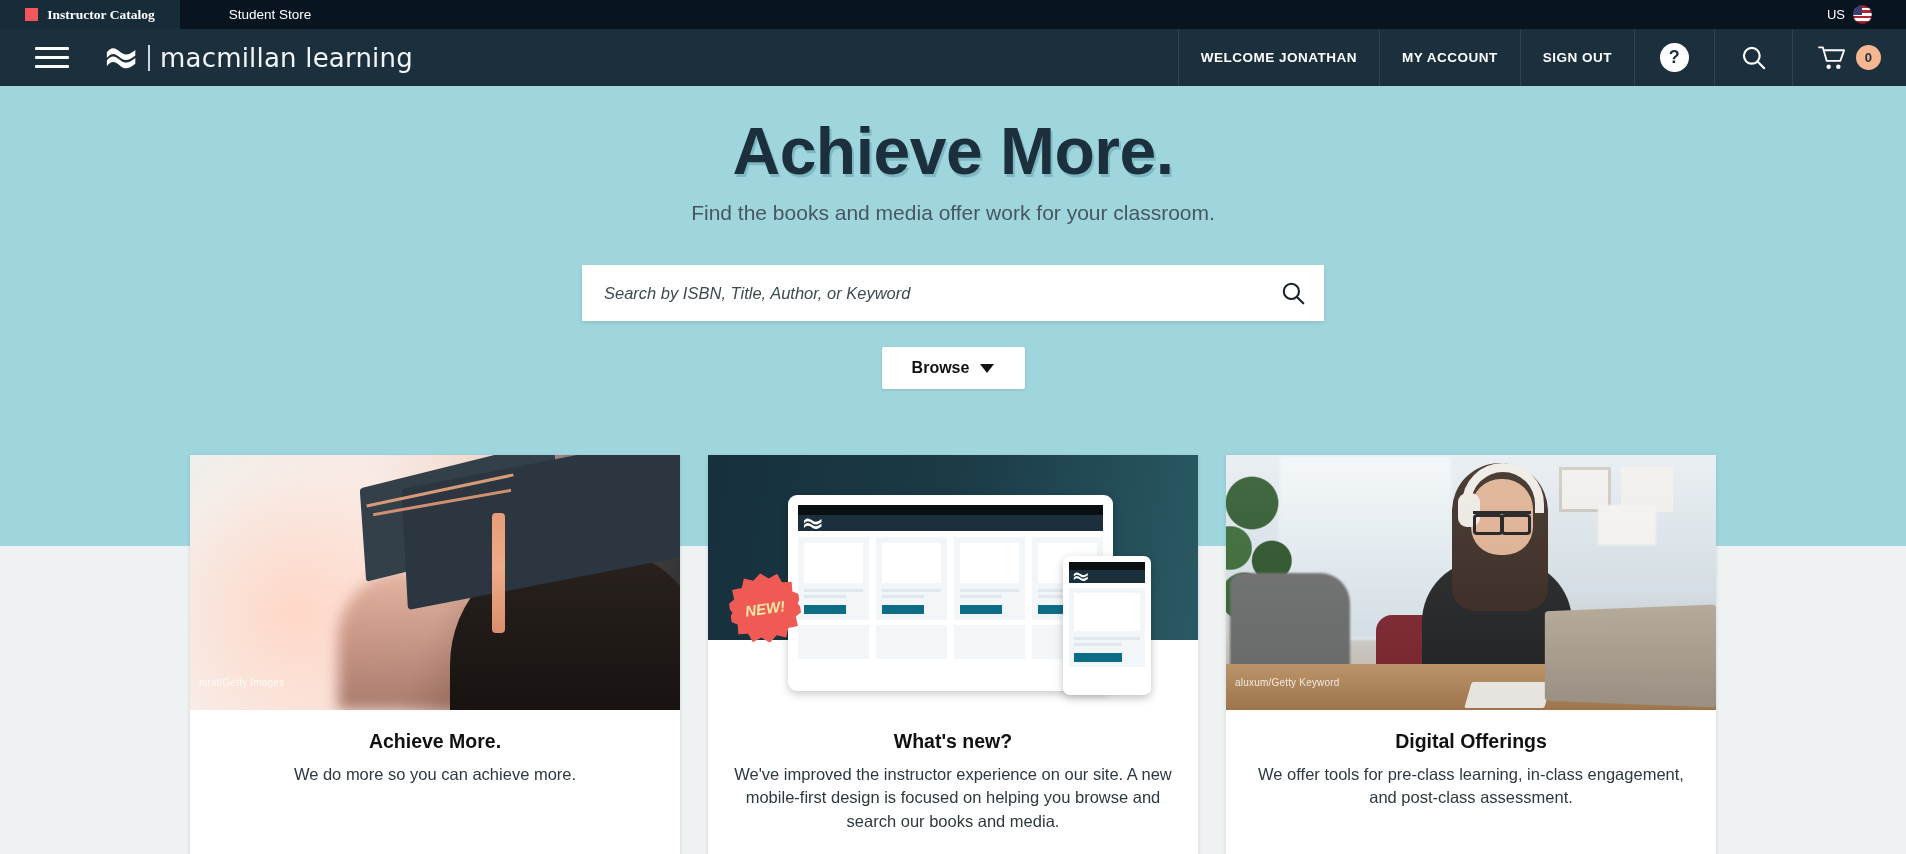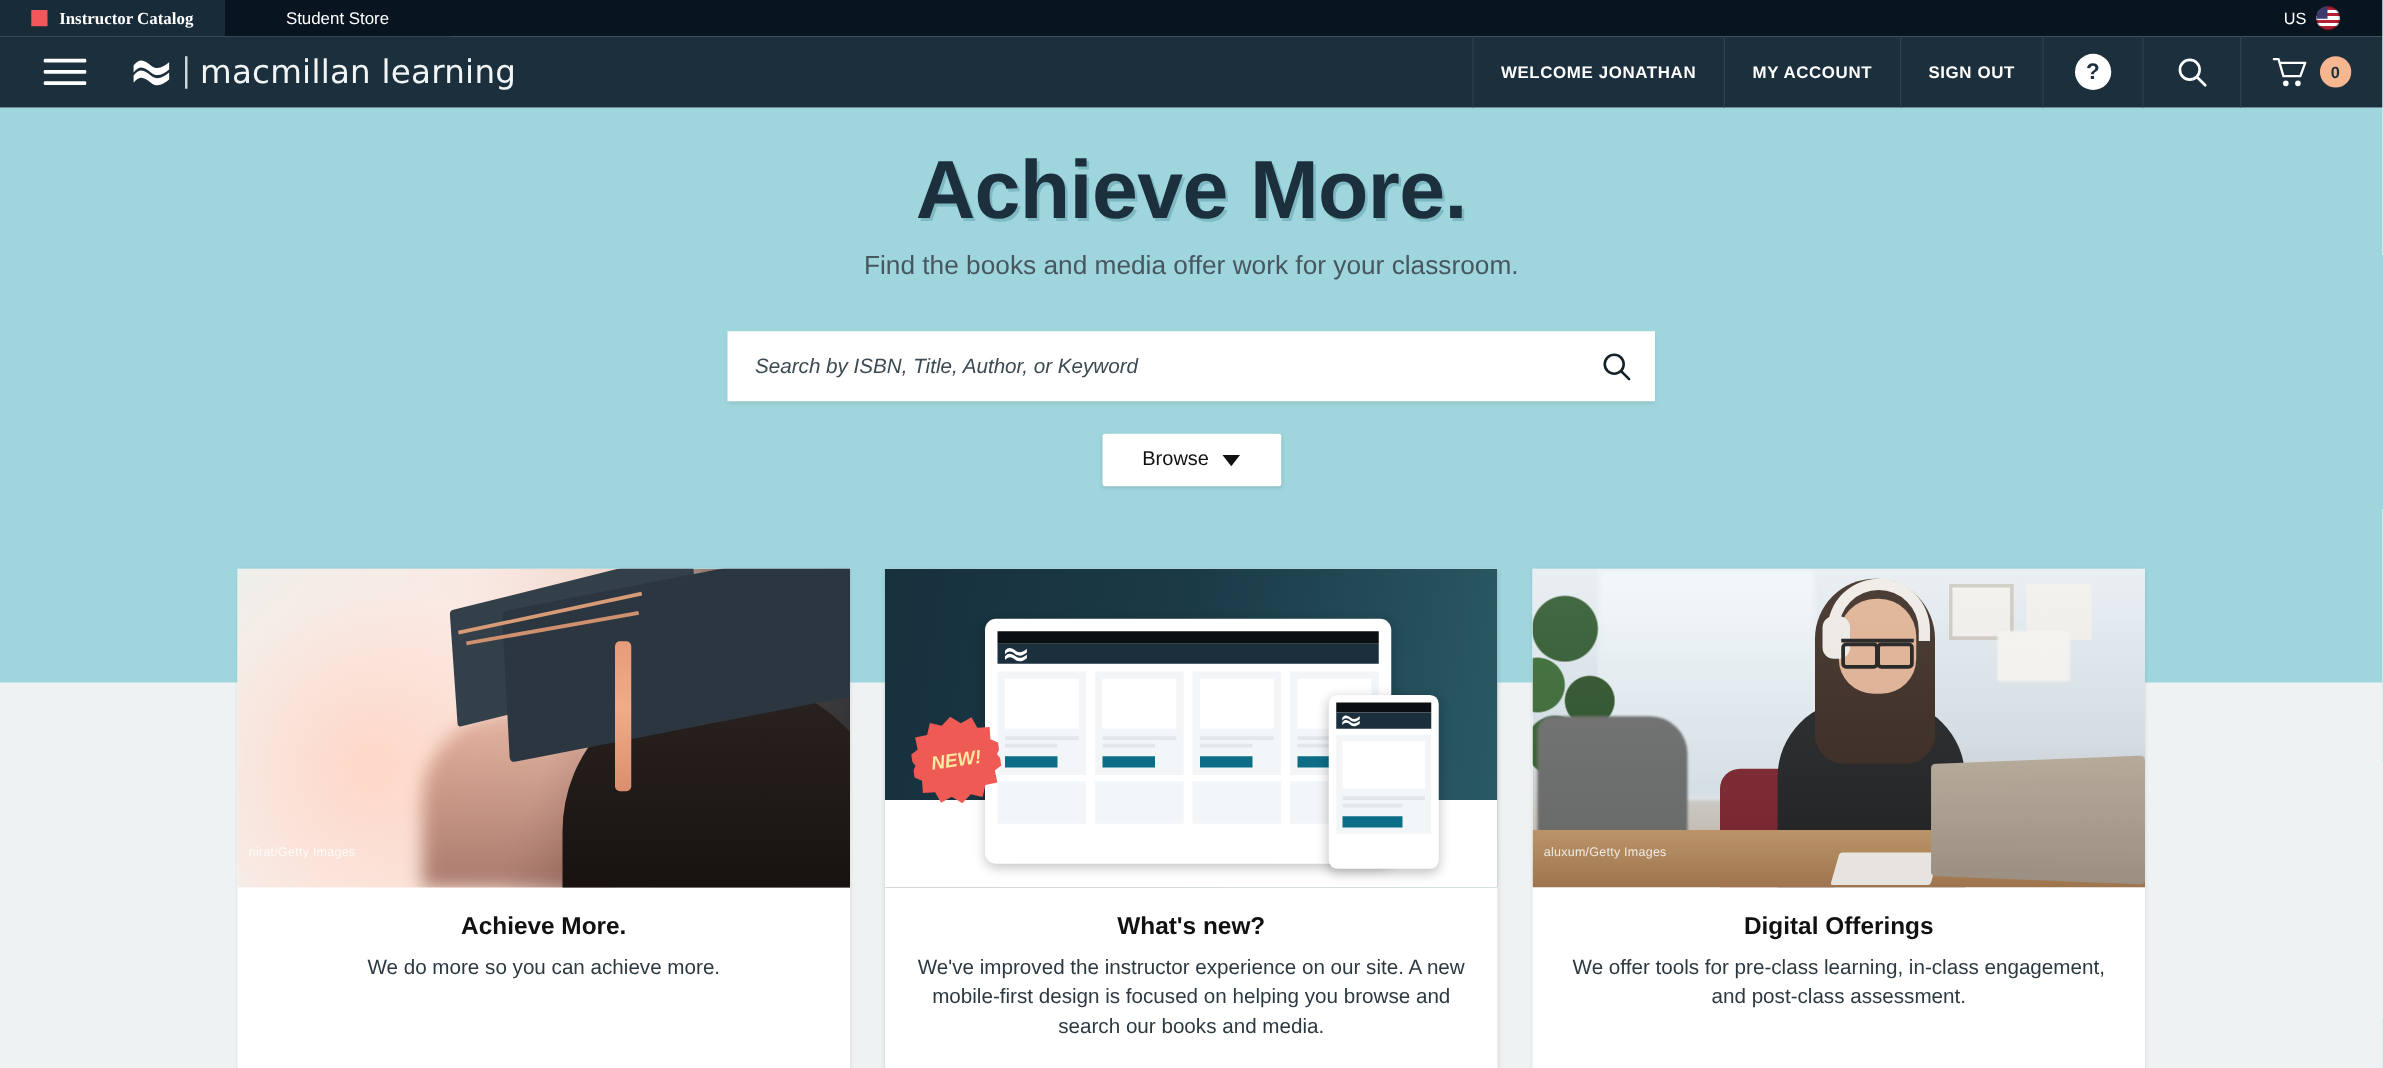--- a/index.html
+++ b/index.html
@@ -142,21 +142,21 @@
     width: 62px; height: 100%;
     display: flex; align-items: center; justify-content: center;
     background: transparent; border: 0; cursor: pointer;
   }
   .browse-btn {
     margin: 26px auto 0;
     width: 143px; height: 42px;
     background: #fff; border: 0;
     display: flex; align-items: center; justify-content: center;
     gap: 11px;
-    font-size: 16px; font-weight: normal; color: #111;
+    font-size: 16px; font-weight: bold; color: #111;
     cursor: pointer; border-radius: 2px;
     font-family: "Liberation Sans", sans-serif;
     box-shadow: 0 1px 3px rgba(0,0,0,.12);
   }
   .caret {
     width: 0; height: 0;
     border-left: 7px solid transparent;
     border-right: 7px solid transparent;
     border-top: 9px solid #111;
   }
@@ -546,21 +546,21 @@
         <div class="dp-hair"></div>
         <div class="dp-face"></div>
         <div class="dp-headphone"></div>
         <div class="dp-earcup"></div>
         <div class="dp-glasses"></div>
         <div class="dp-desk"></div>
         <div class="dp-notebook"></div>
         <div class="dp-laptop"></div>
         <div class="dp-shade"></div>
       </div>
-      <span class="credit">aluxum/Getty Images</span>
+      <span class="credit">aluxum/Getty Keyword</span>
     </div>
     <div class="card-body">
       <div class="card-title">Digital Offerings</div>
       <div class="card-text">We offer tools for pre-class learning, in-class engagement, and post-class assessment.</div>
     </div>
   </div>
 
 </div>
 
 </body></html>

